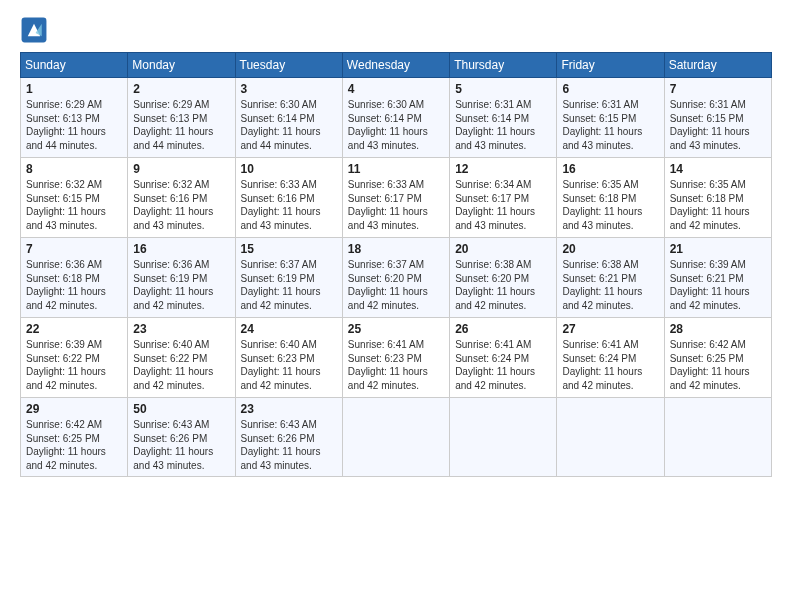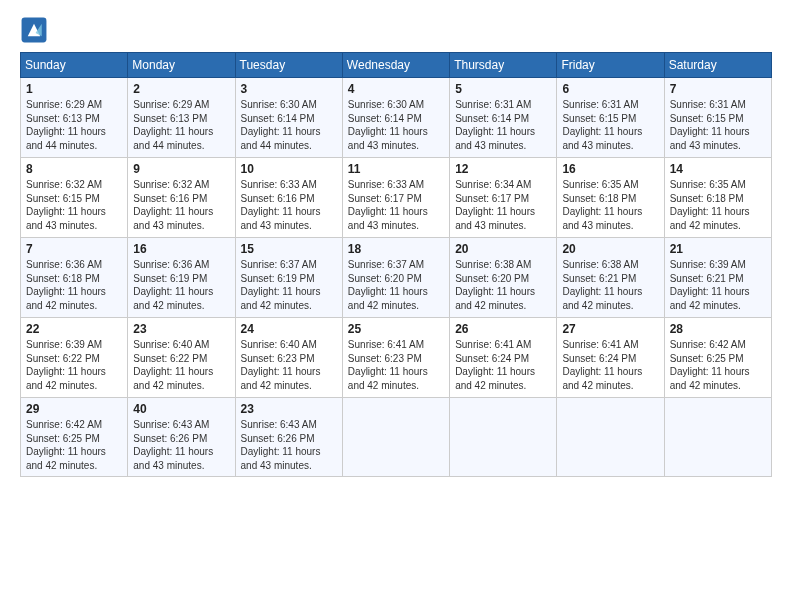--- a/index.html
+++ b/index.html
@@ -258,21 +258,21 @@
           <span class="day-number">28</span>
           <span class="cell-text">Sunrise: 6:42 AM<br>Sunset: 6:25 PM<br>Daylight: 11 hours and 42 minutes.</span>
         </td>
         </tr>
         <tr class="last-row">
           <td>
           <span class="day-number">29</span>
           <span class="cell-text">Sunrise: 6:42 AM<br>Sunset: 6:25 PM<br>Daylight: 11 hours and 42 minutes.</span>
         </td>
           <td>
-          <span class="day-number">40</span>
+          <span class="day-number">50</span>
           <span class="cell-text">Sunrise: 6:43 AM<br>Sunset: 6:26 PM<br>Daylight: 11 hours and 43 minutes.</span>
         </td>
           <td>
           <span class="day-number">23</span>
           <span class="cell-text">Sunrise: 6:43 AM<br>Sunset: 6:26 PM<br>Daylight: 11 hours and 43 minutes.</span>
         </td>
           <td class="empty-cell"></td>
           <td class="empty-cell"></td>
           <td class="empty-cell"></td>
           <td class="empty-cell"></td>

